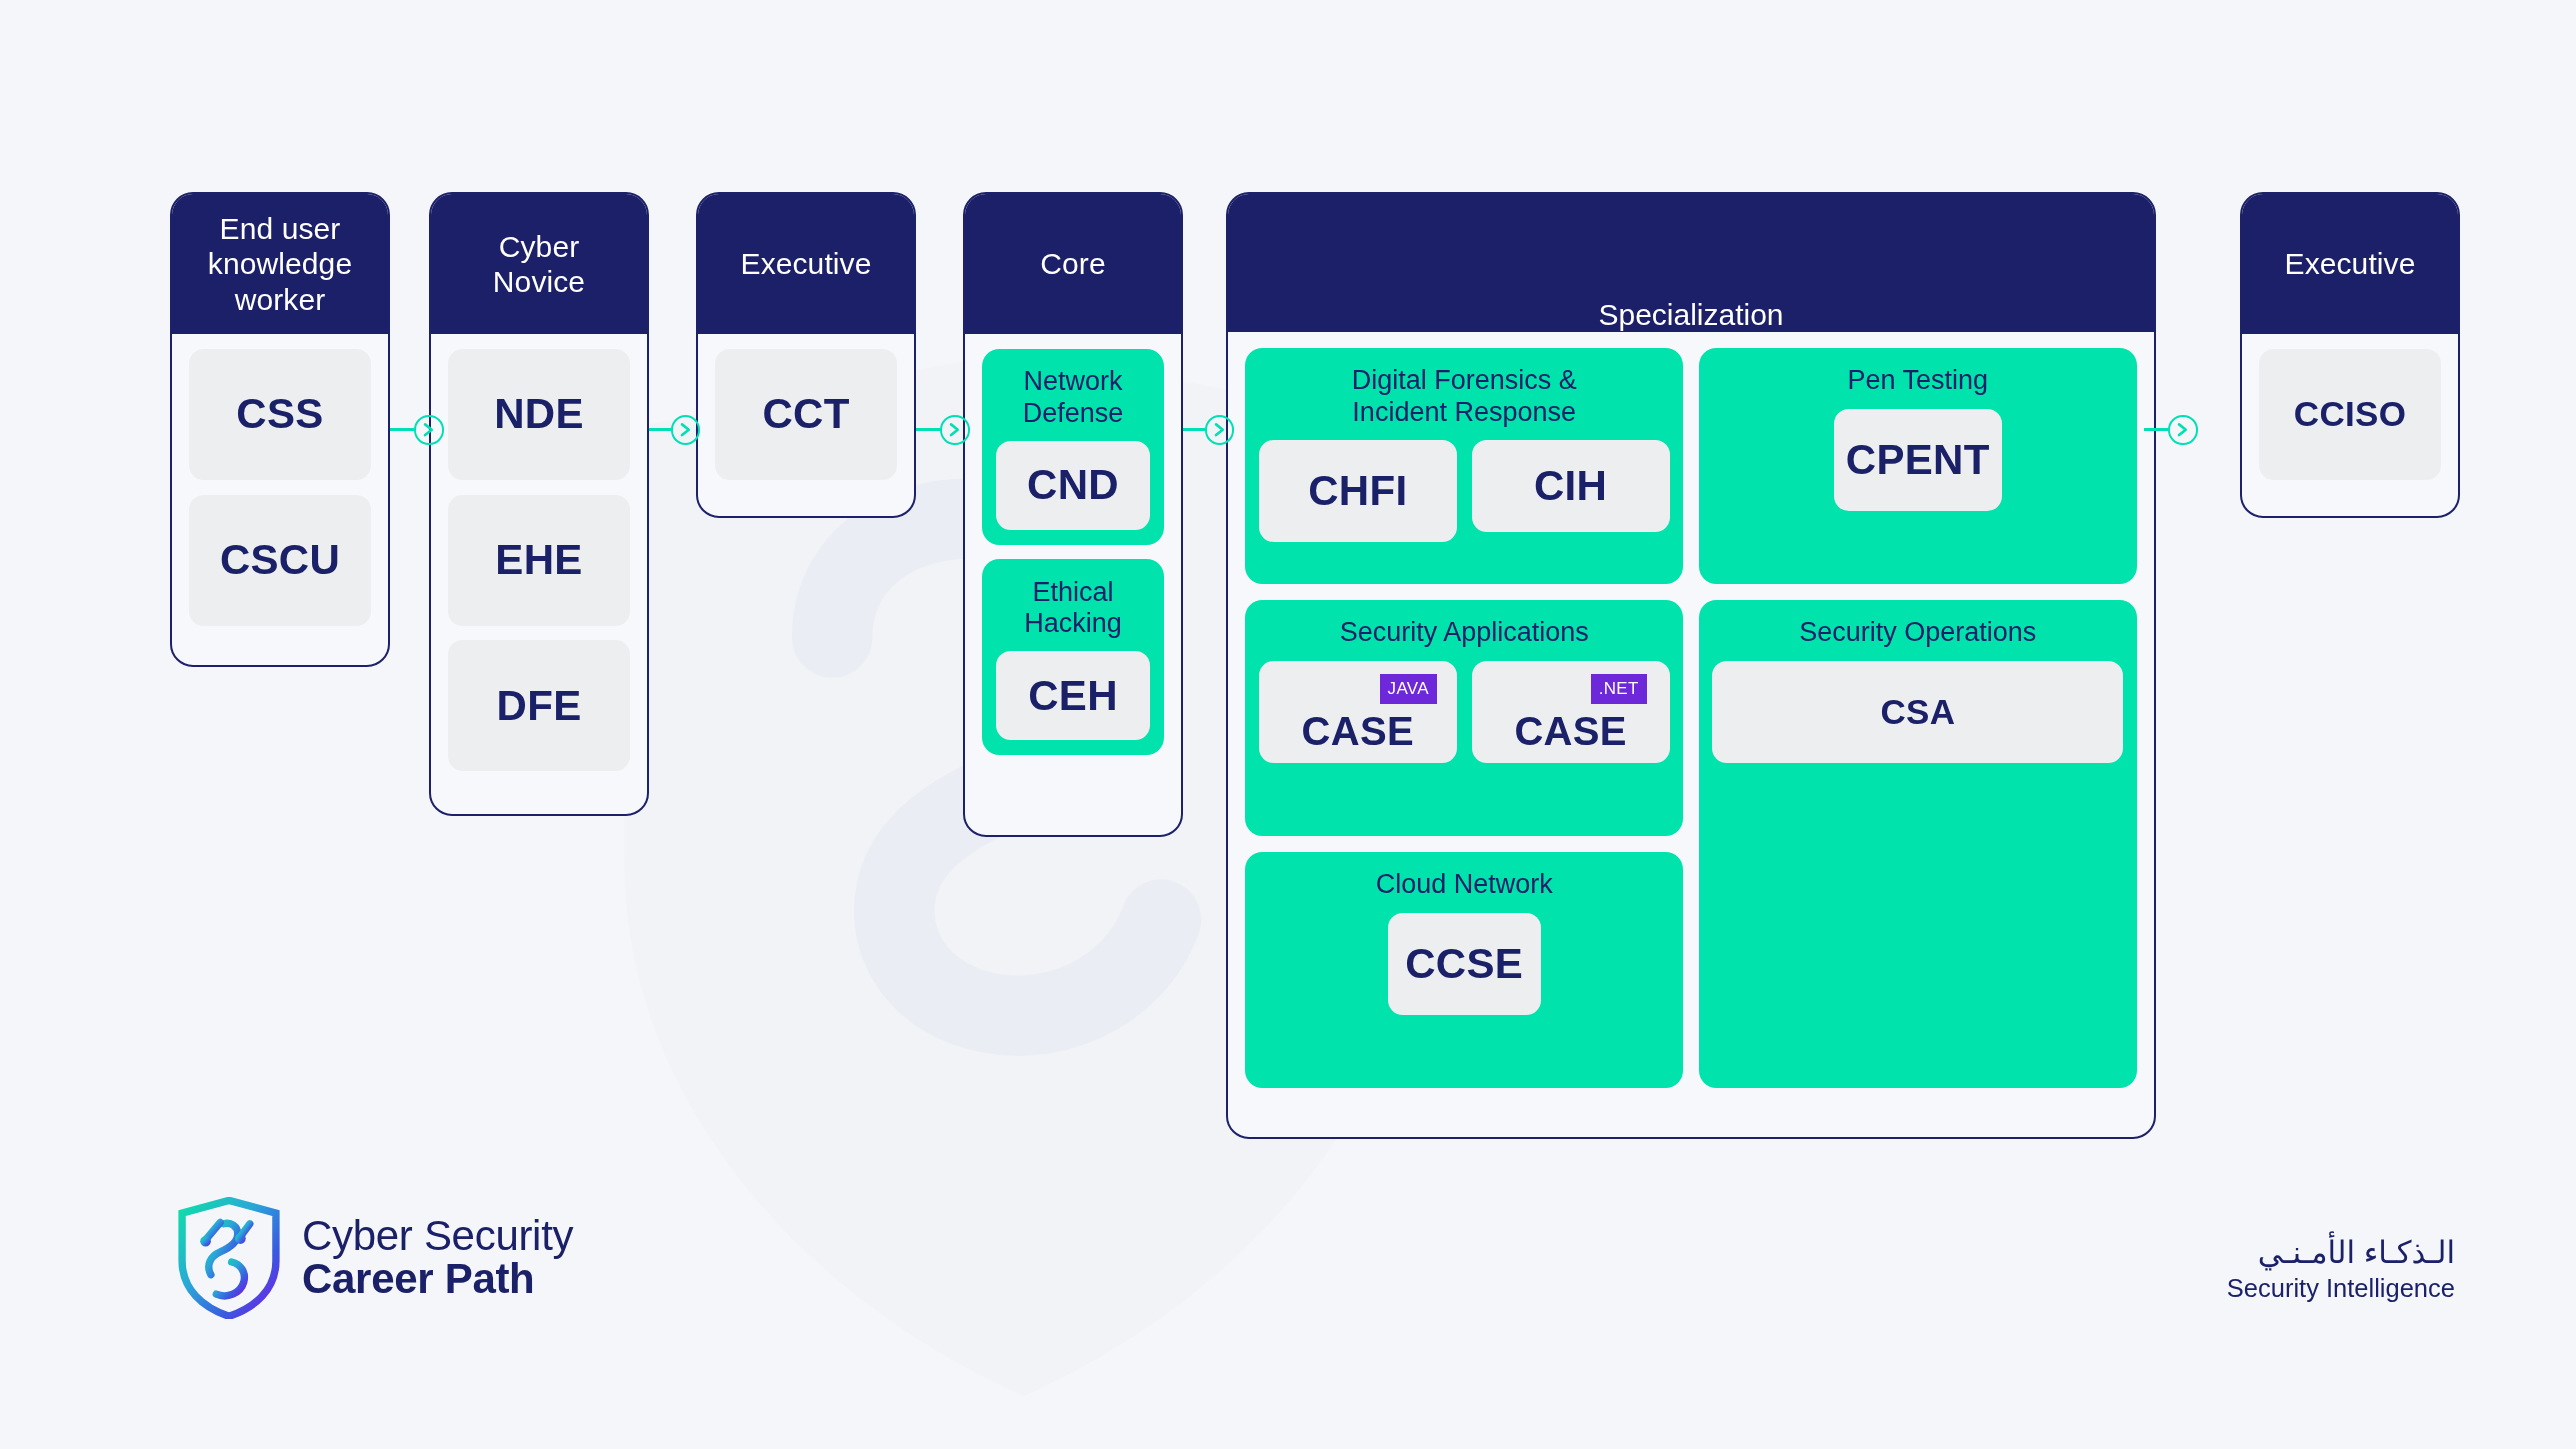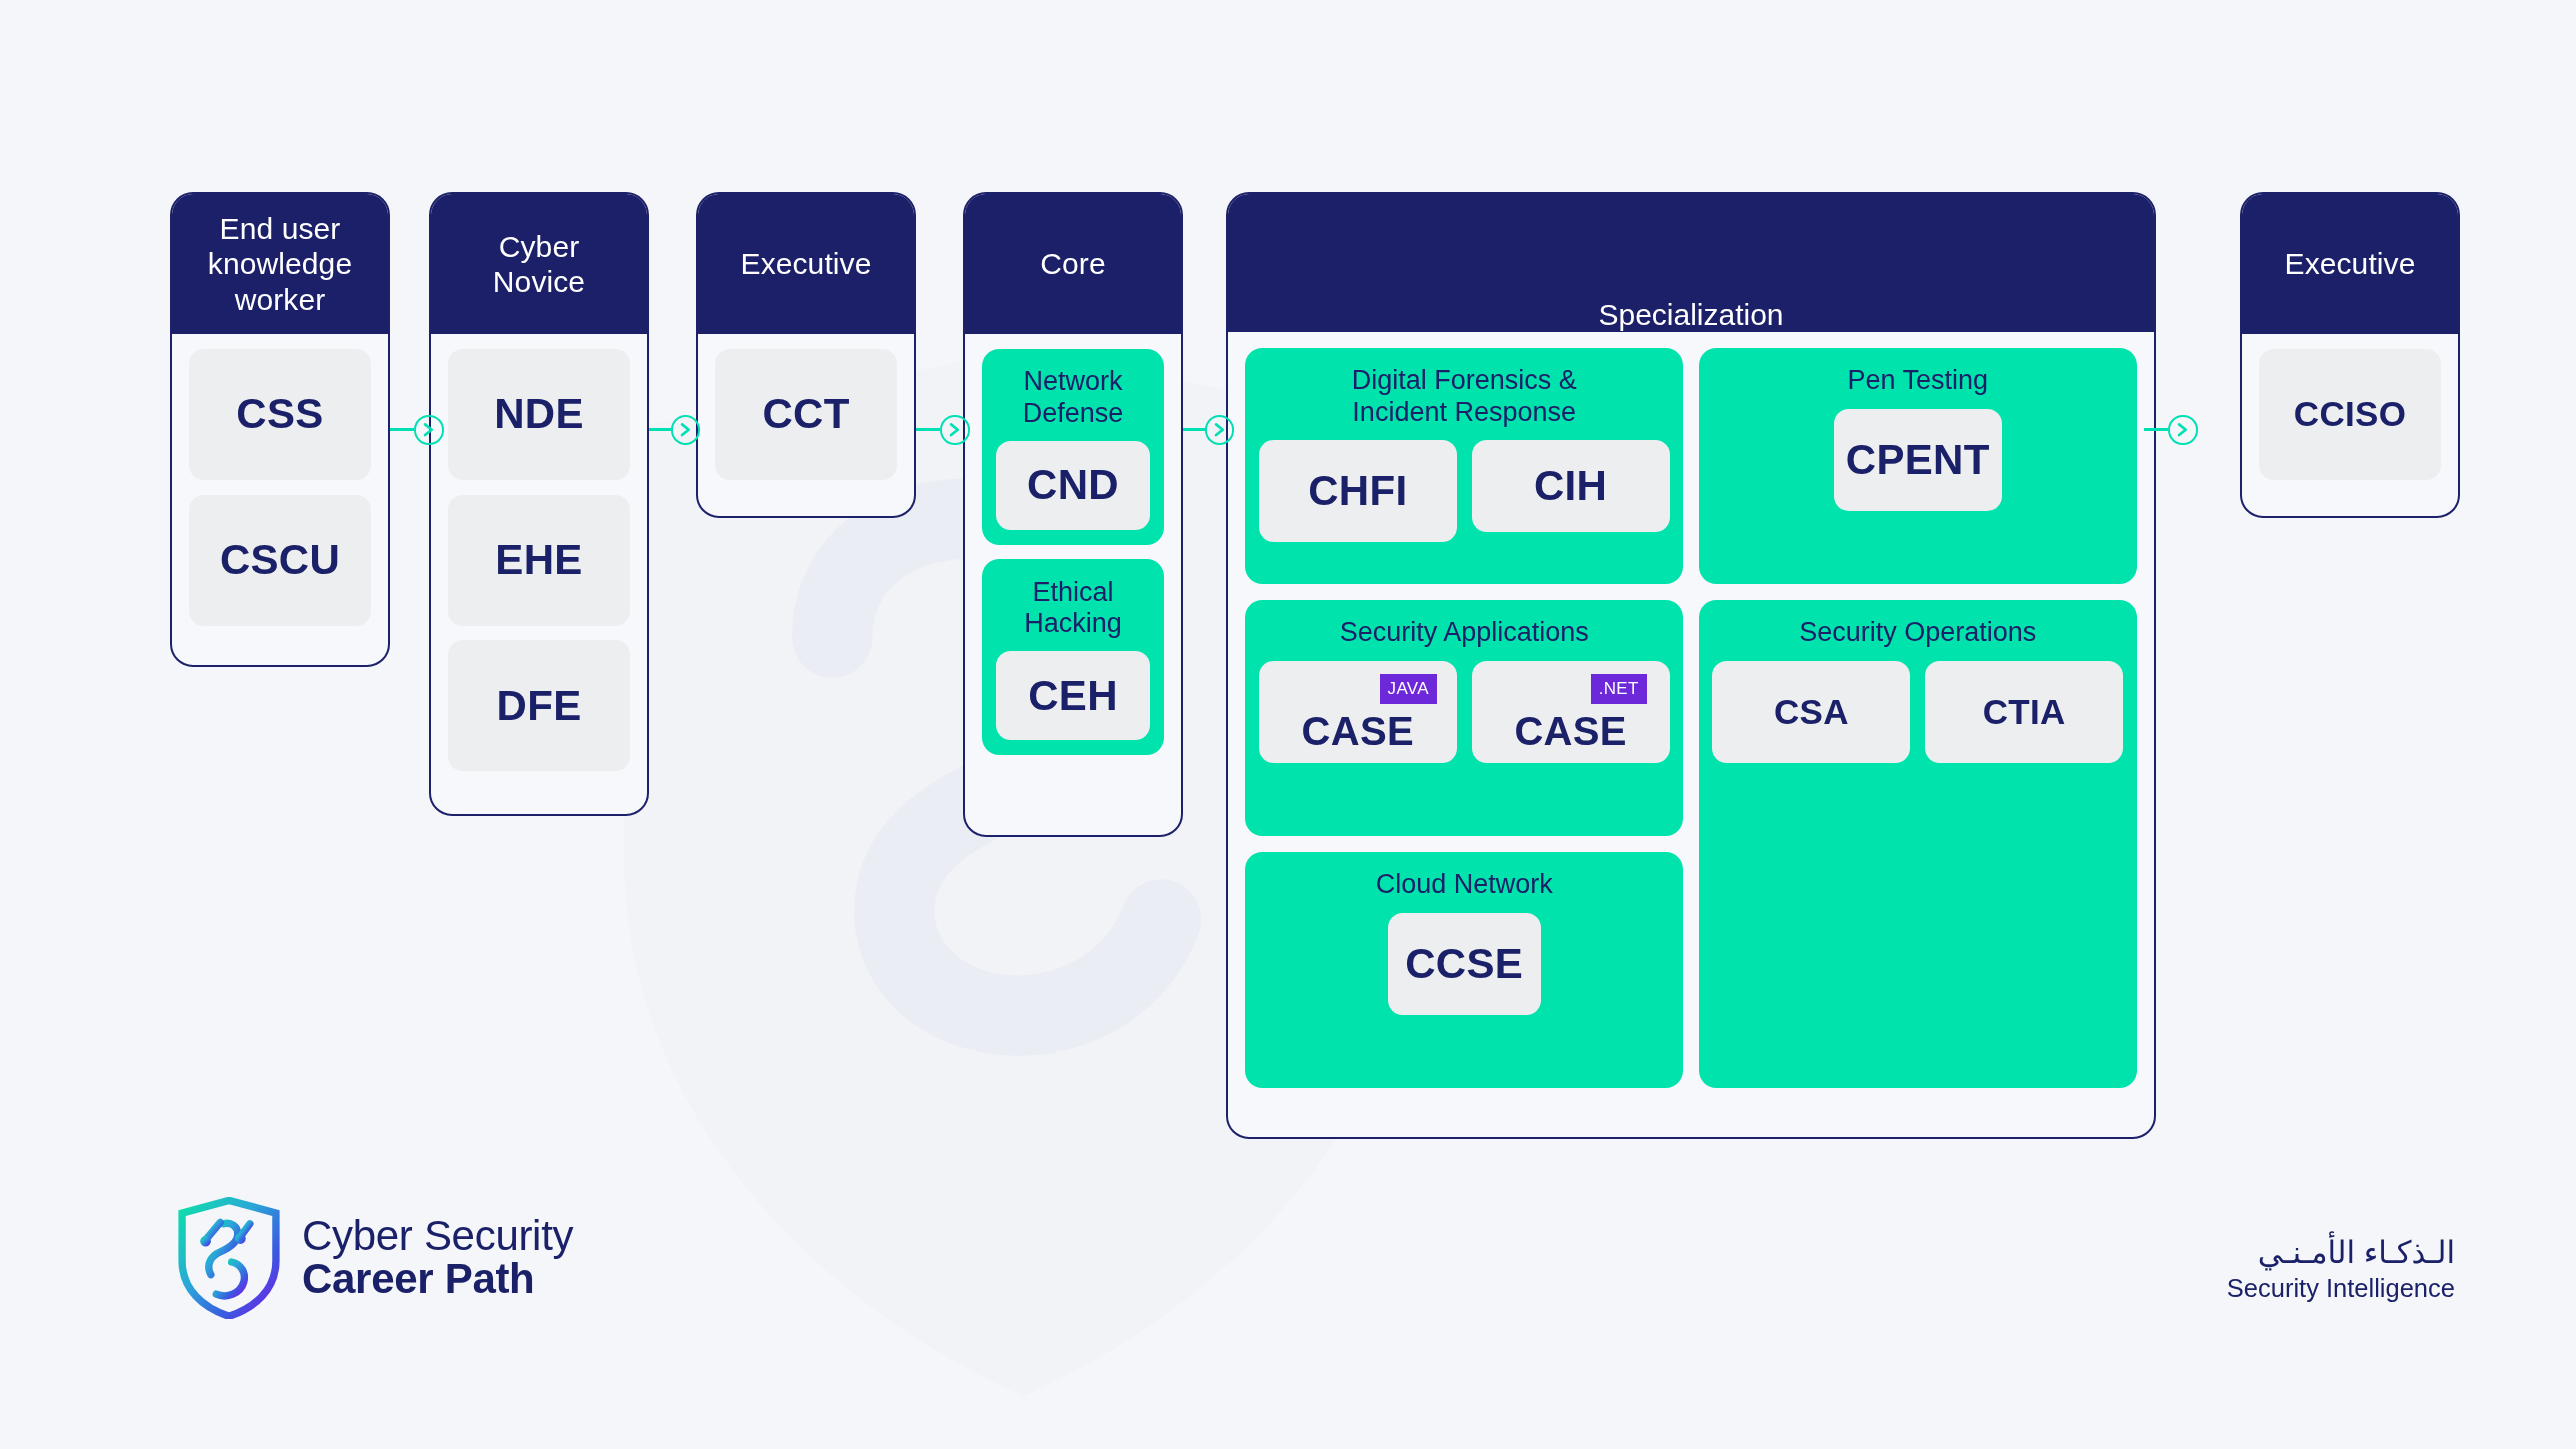--- a/index.html
+++ b/index.html
@@ -291,21 +291,20 @@
           <div class="green-title" style="white-space:pre-line">Pen Testing</div>
           <div class="green-row">
             <div class="chip" style="height:102px; width:168px">CPENT</div>
           </div>
         </div>
 
         <div class="green" style="height:488px">
           <div class="green-title" style="white-space:pre-line">Security Operations</div>
           <div class="green-row">
             <div class="chip small" style="height:102px; flex:1">CSA</div>
-            <div class="chip small" style="height:102px; flex:1">CTIA</div>
           </div>
         </div>
 
       </div>
 
     </div>
   </div>
 
   <div class="col" style="left:2192px; top:192px; width:220px; height:326px;margin-left:48px;">
     <div class="col-head" style="height:140px;">

